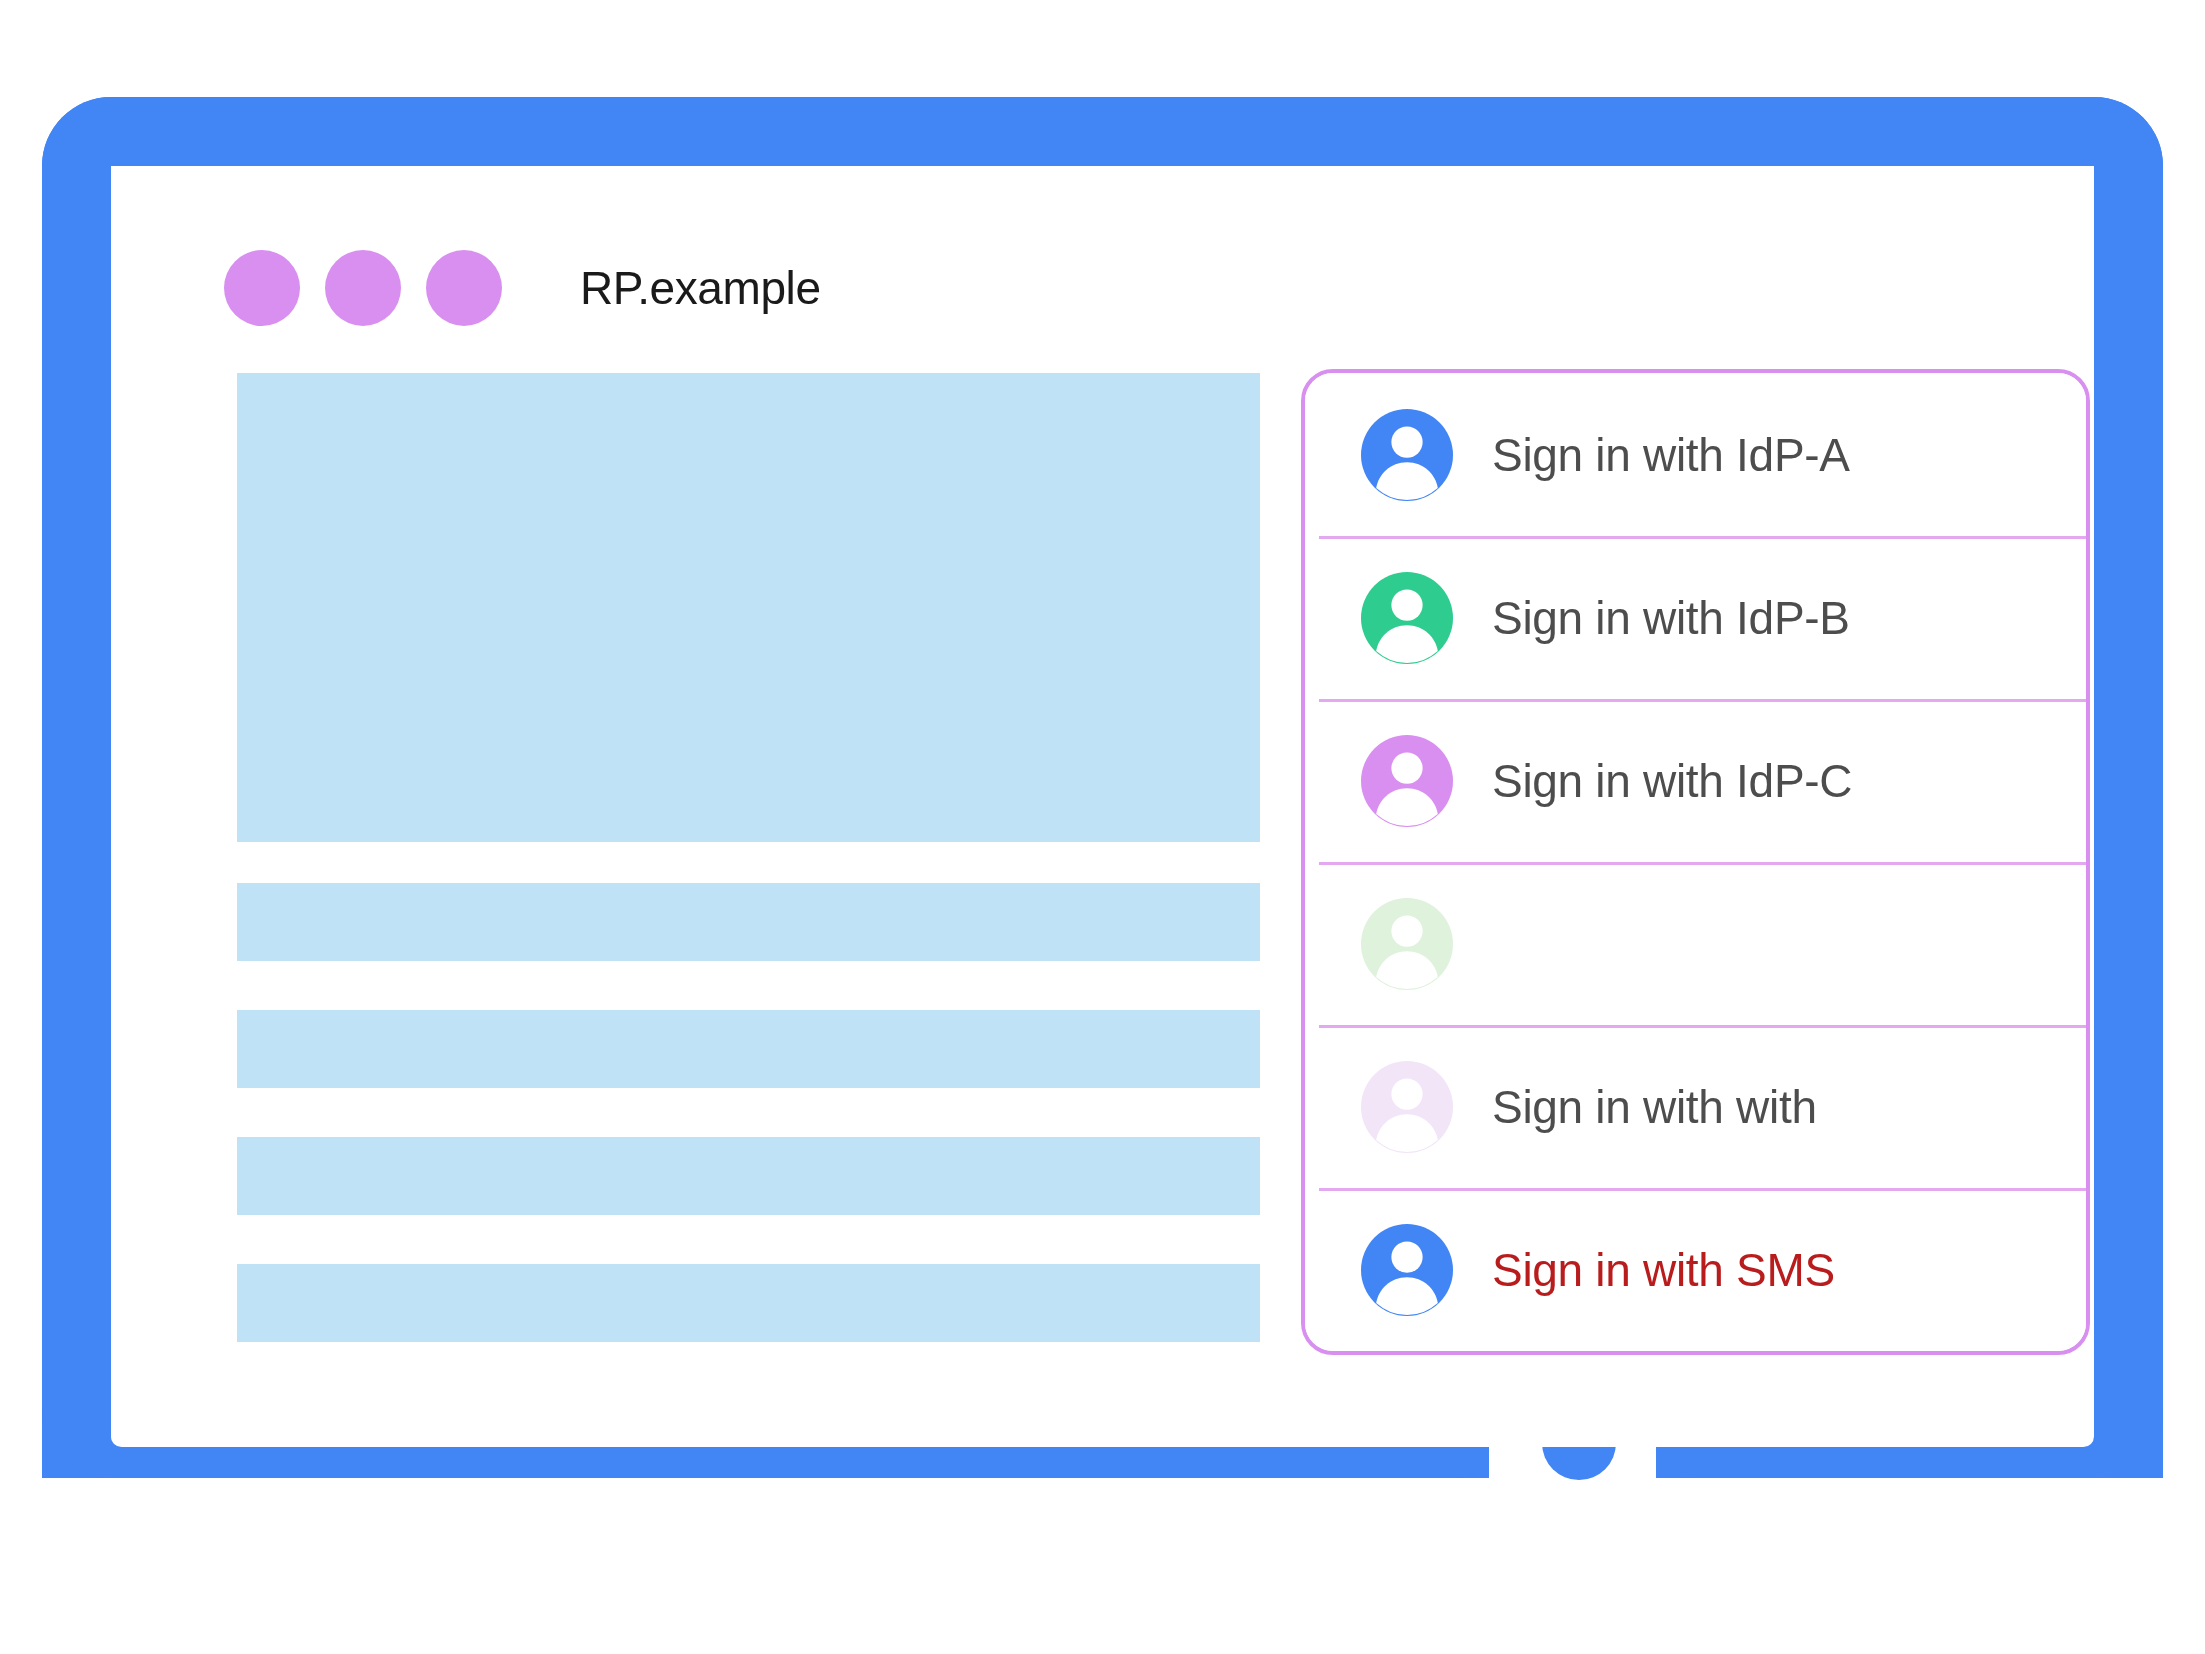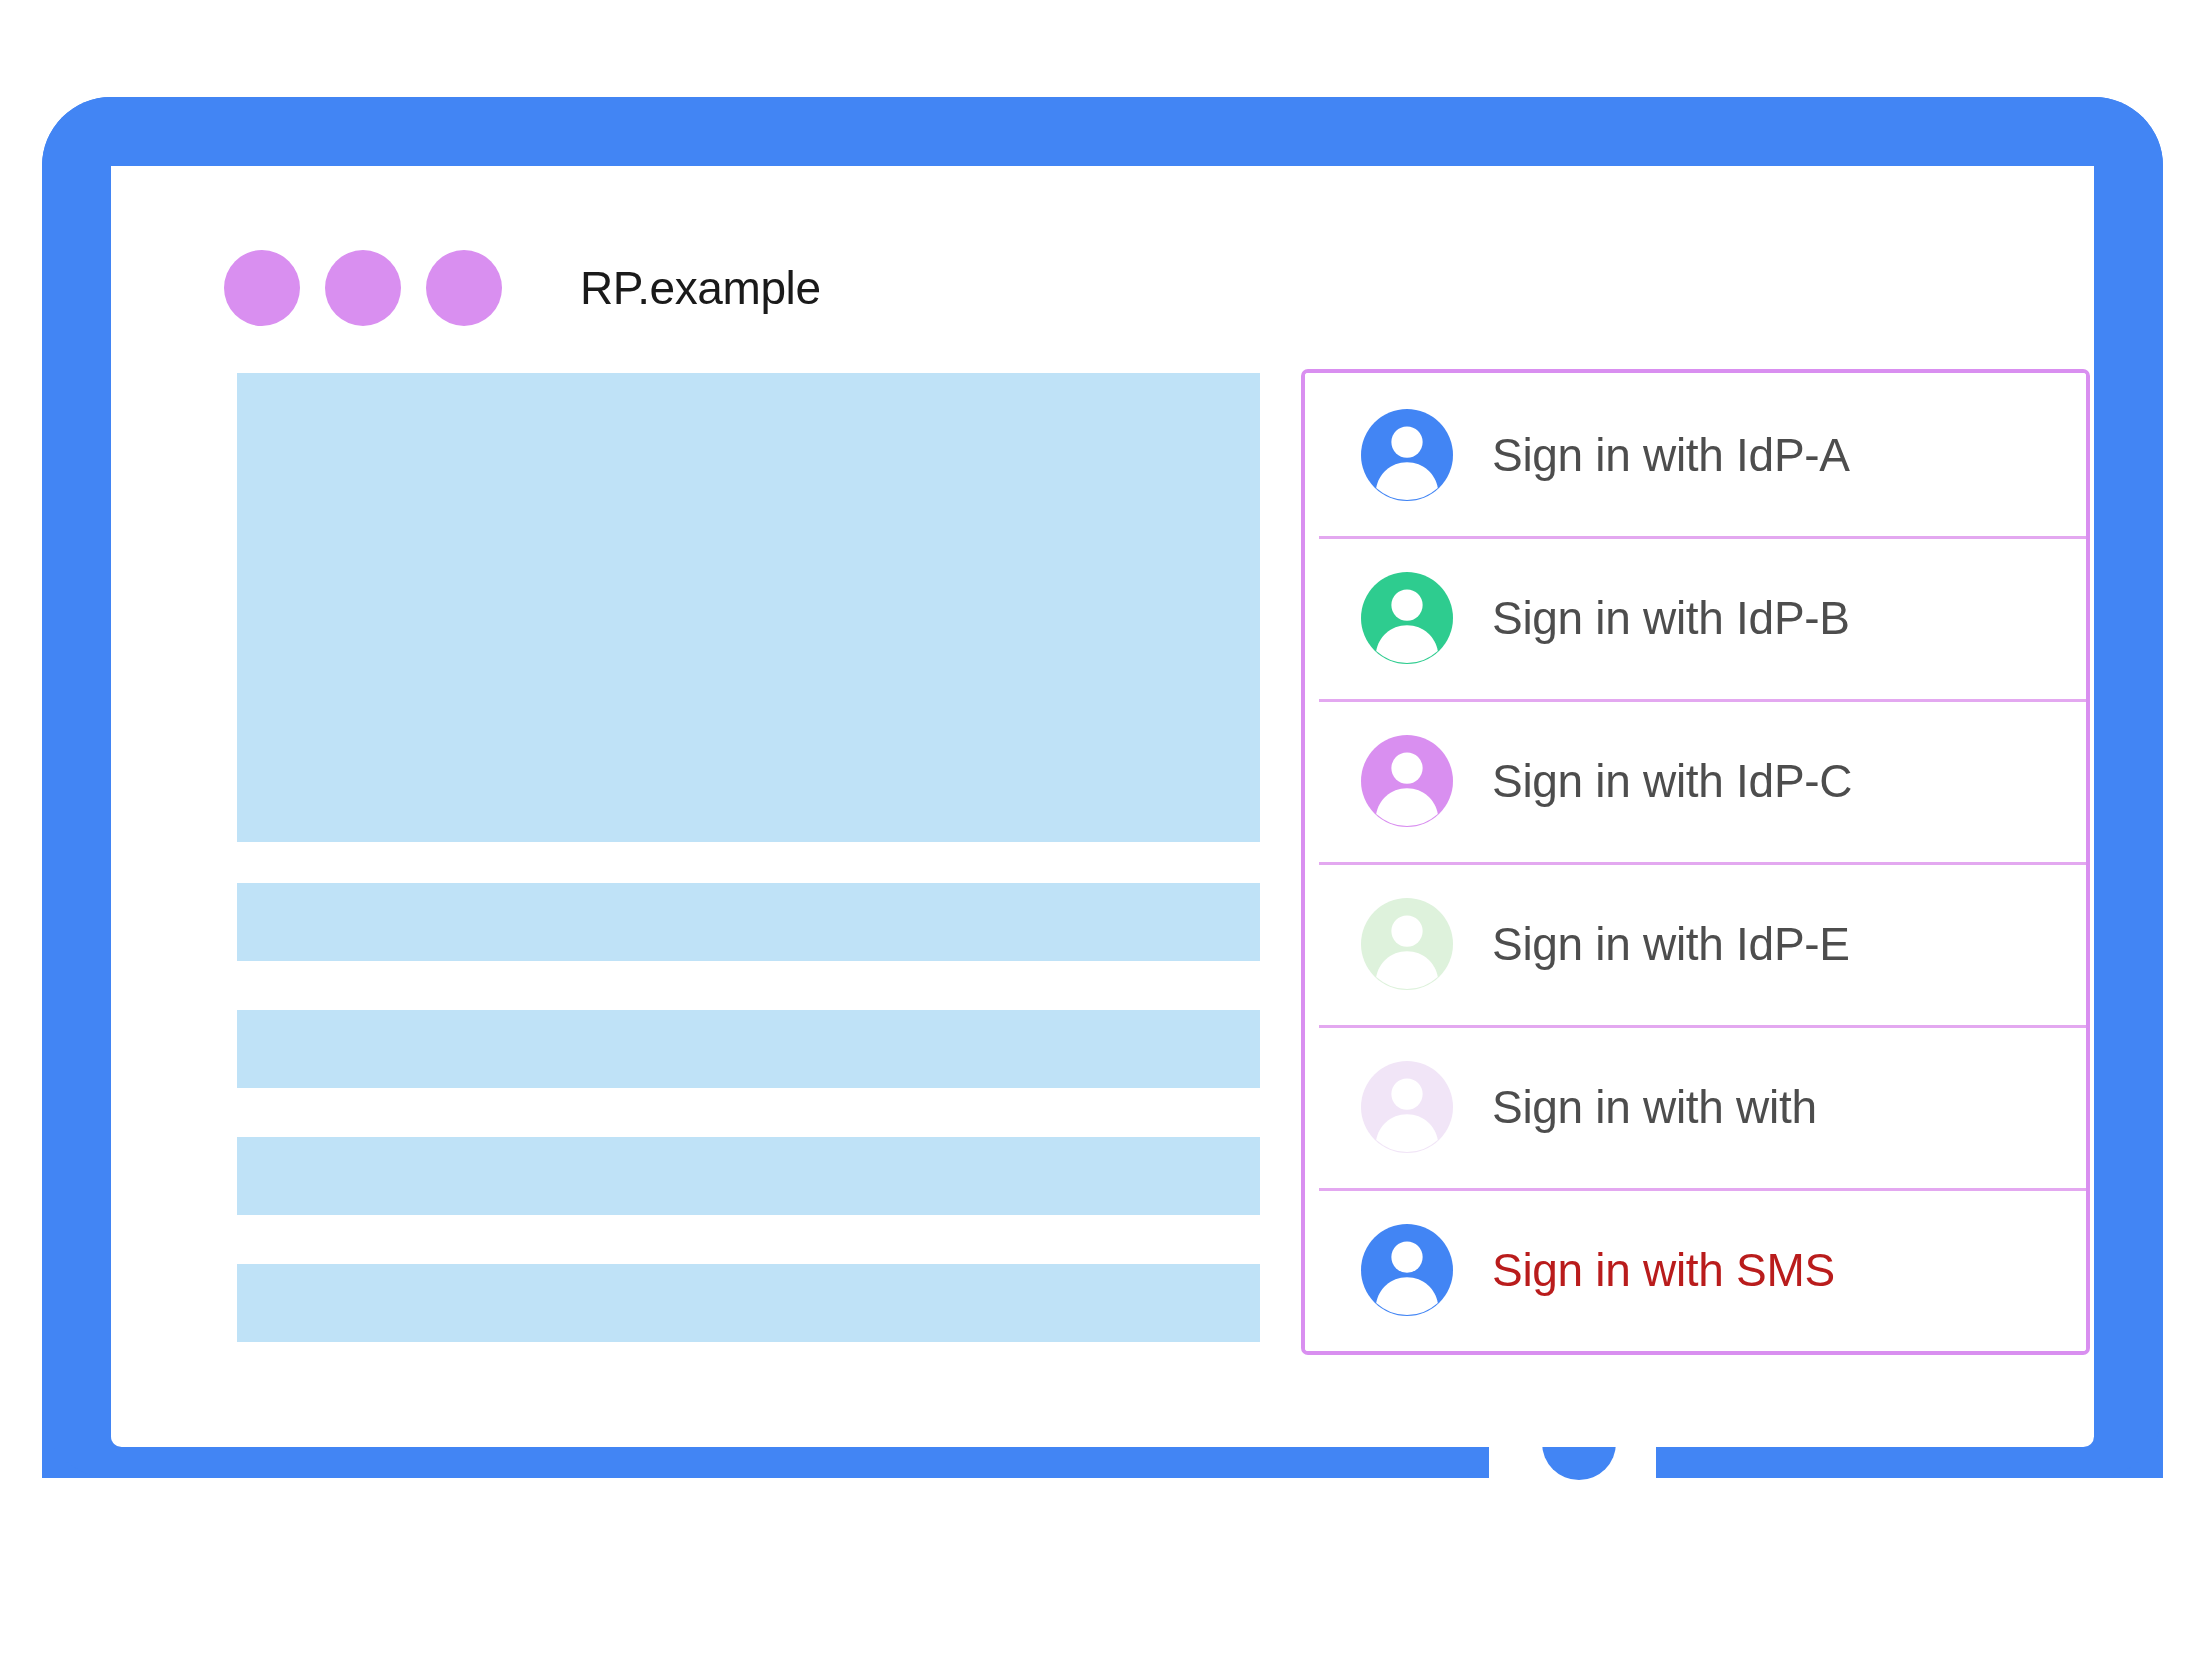--- a/index.html
+++ b/index.html
@@ -152,21 +152,21 @@
 
   
   #signin-dialog {
     position: absolute;
     left: 1190px;
     top: 165px;
     width: 789px;
     height: 986px;
     box-sizing: border-box;
     border: 4.4px solid #D98FF0;
-    border-radius: 7px;
+    border-radius: 32px;
     background: #ffffff;
     overflow: hidden;
   }
   #signin-list {
     display: flex;
     flex-direction: column;
     height: 100%;
   }
   .signin-row {
     flex: 1 1 0;
@@ -253,21 +253,20 @@
               <path d="M50 58 C32 58 19 71 16.5 86 A50 50 0 0 0 83.5 86 C81 71 68 58 50 58 Z" fill="#ffffff"></path>
             </svg>
             <span class="row-label" style="color: rgb(77, 77, 77);">Sign in with IdP-C</span>
           </div>
           <div class="signin-row">
             <svg class="avatar" viewBox="0 0 100 100">
               <circle cx="50" cy="50" r="50" fill="#DEF2DC"></circle>
               <circle cx="50" cy="36" r="17" fill="#ffffff"></circle>
               <path d="M50 58 C32 58 19 71 16.5 86 A50 50 0 0 0 83.5 86 C81 71 68 58 50 58 Z" fill="#ffffff"></path>
             </svg>
-            <span class="row-label" style="color: rgb(77, 77, 77);">Sign in with IdP-E</span>
           </div>
           <div class="signin-row">
             <svg class="avatar" viewBox="0 0 100 100">
               <circle cx="50" cy="50" r="50" fill="#F1E5F7"></circle>
               <circle cx="50" cy="36" r="17" fill="#ffffff"></circle>
               <path d="M50 58 C32 58 19 71 16.5 86 A50 50 0 0 0 83.5 86 C81 71 68 58 50 58 Z" fill="#ffffff"></path>
             </svg>
             <span class="row-label" style="color: rgb(77, 77, 77);">Sign in with with</span>
           </div>
           <div class="signin-row">

